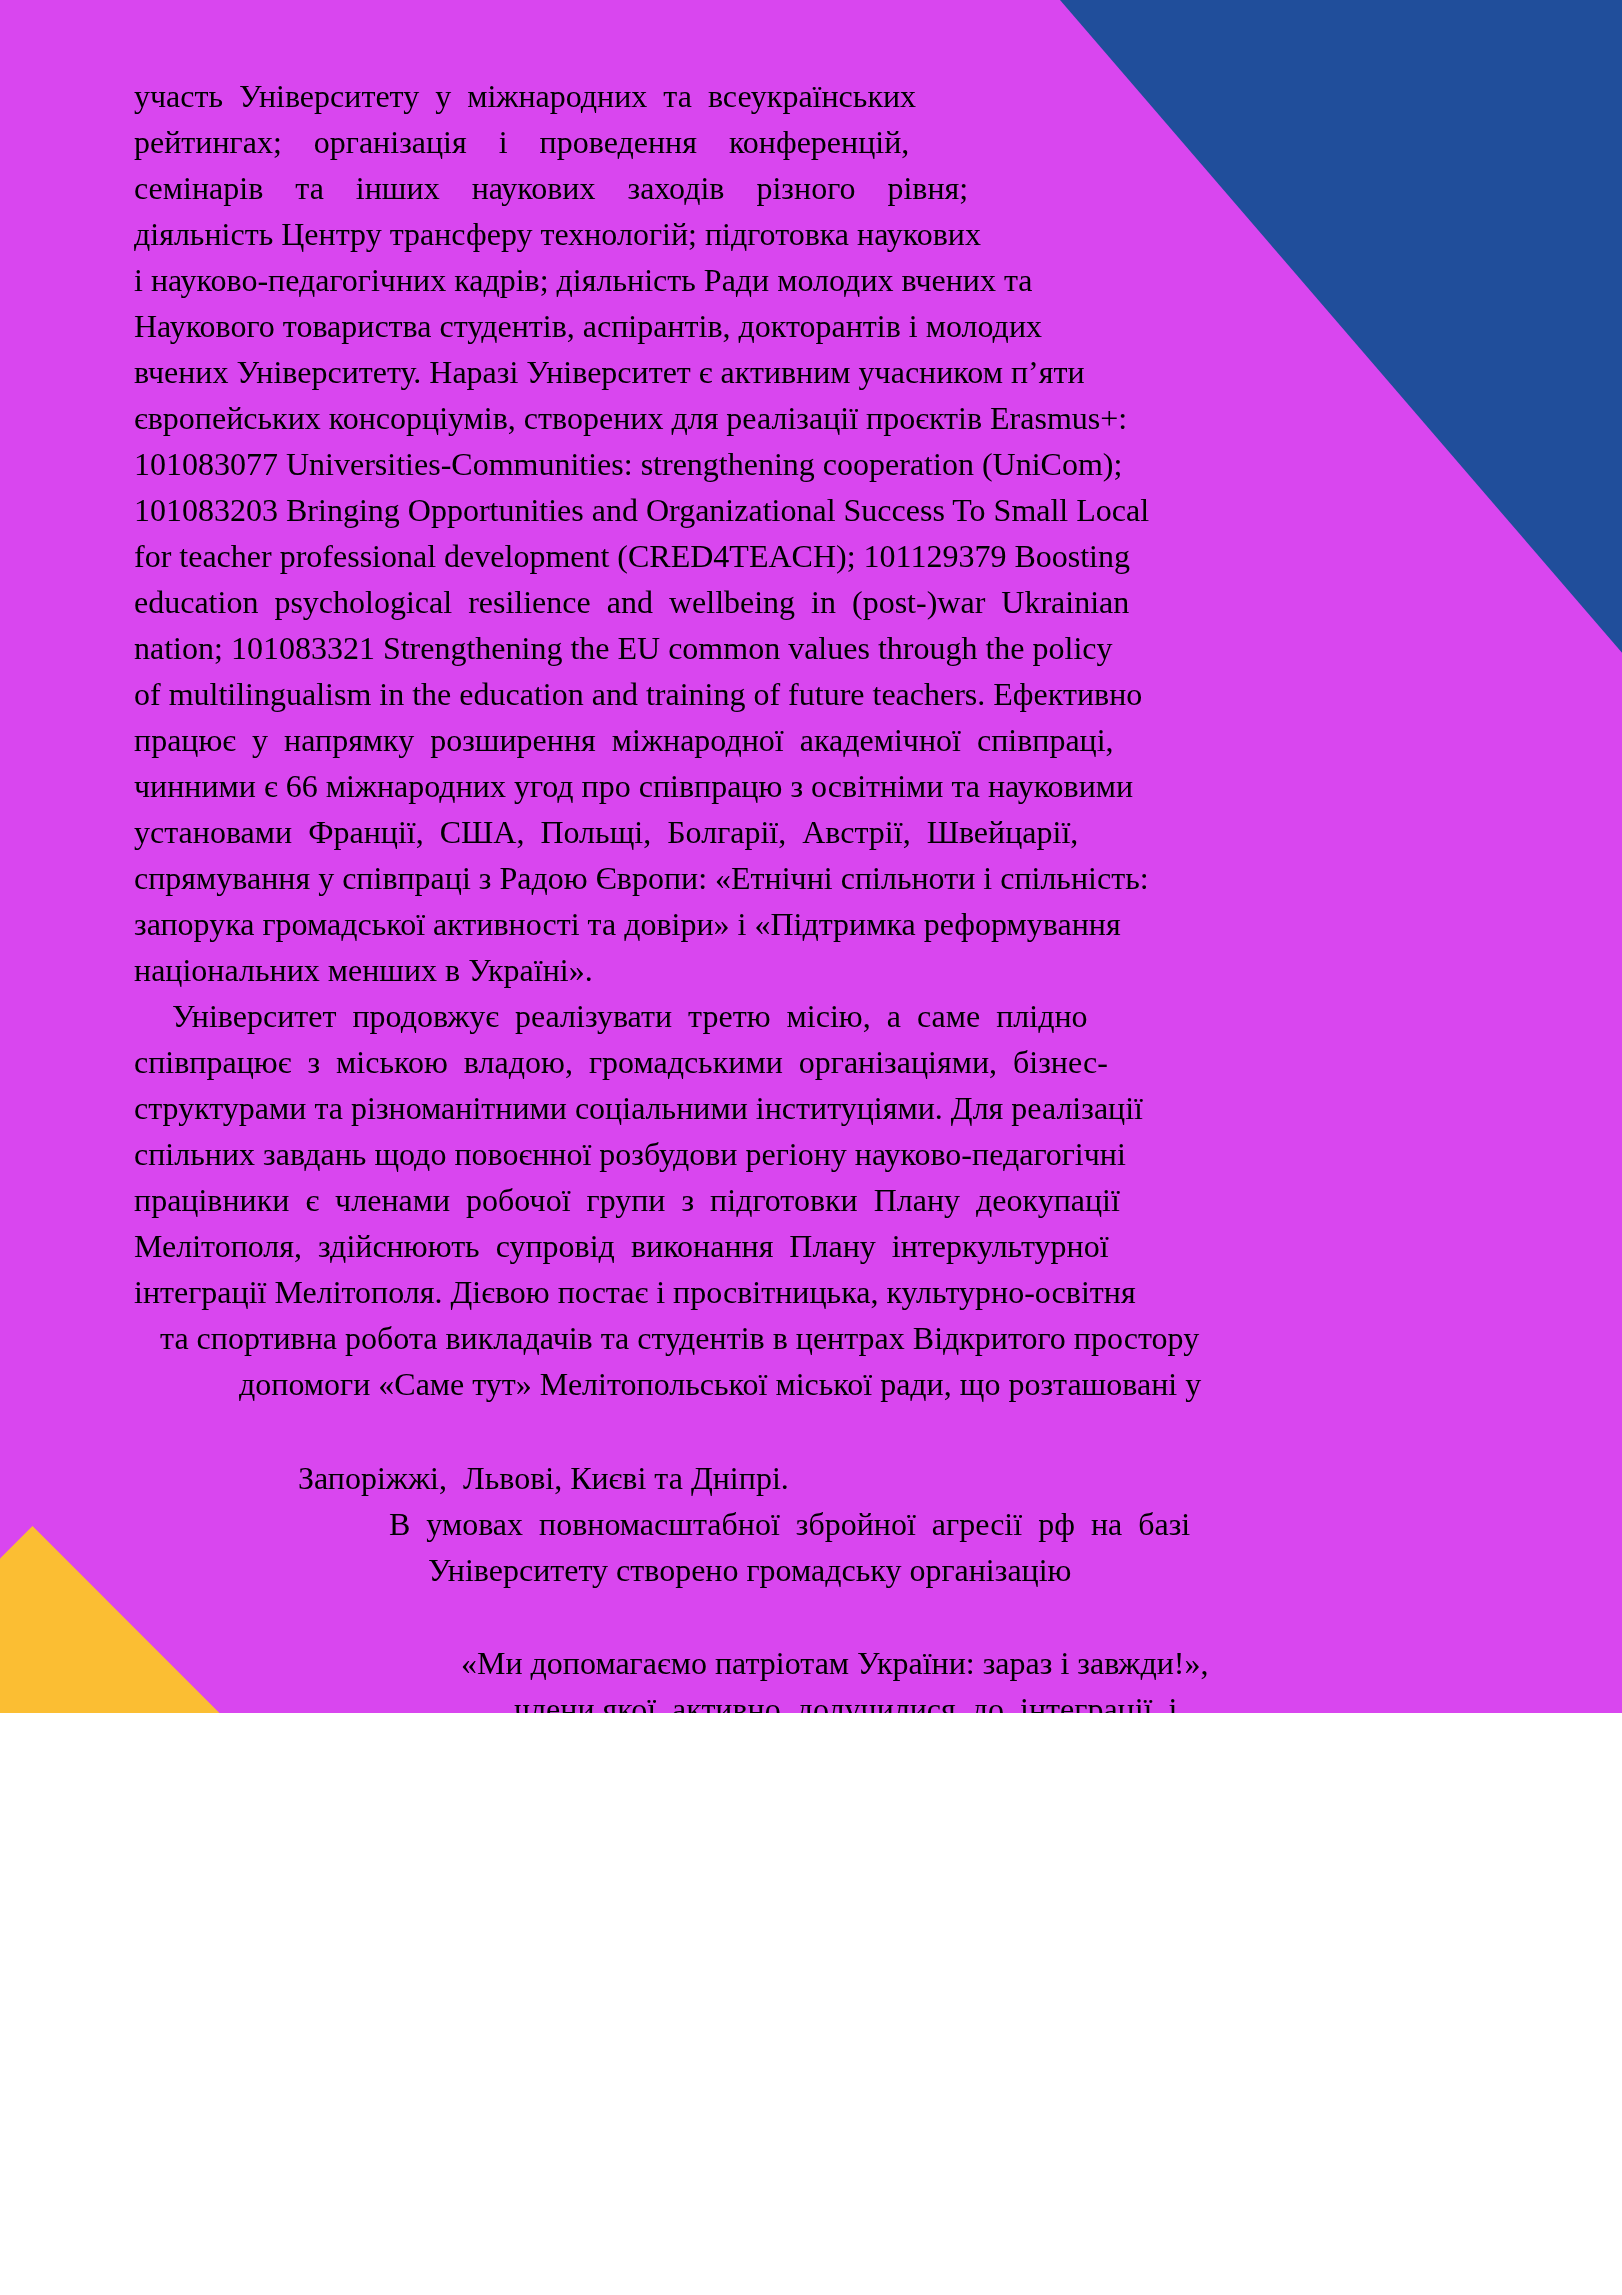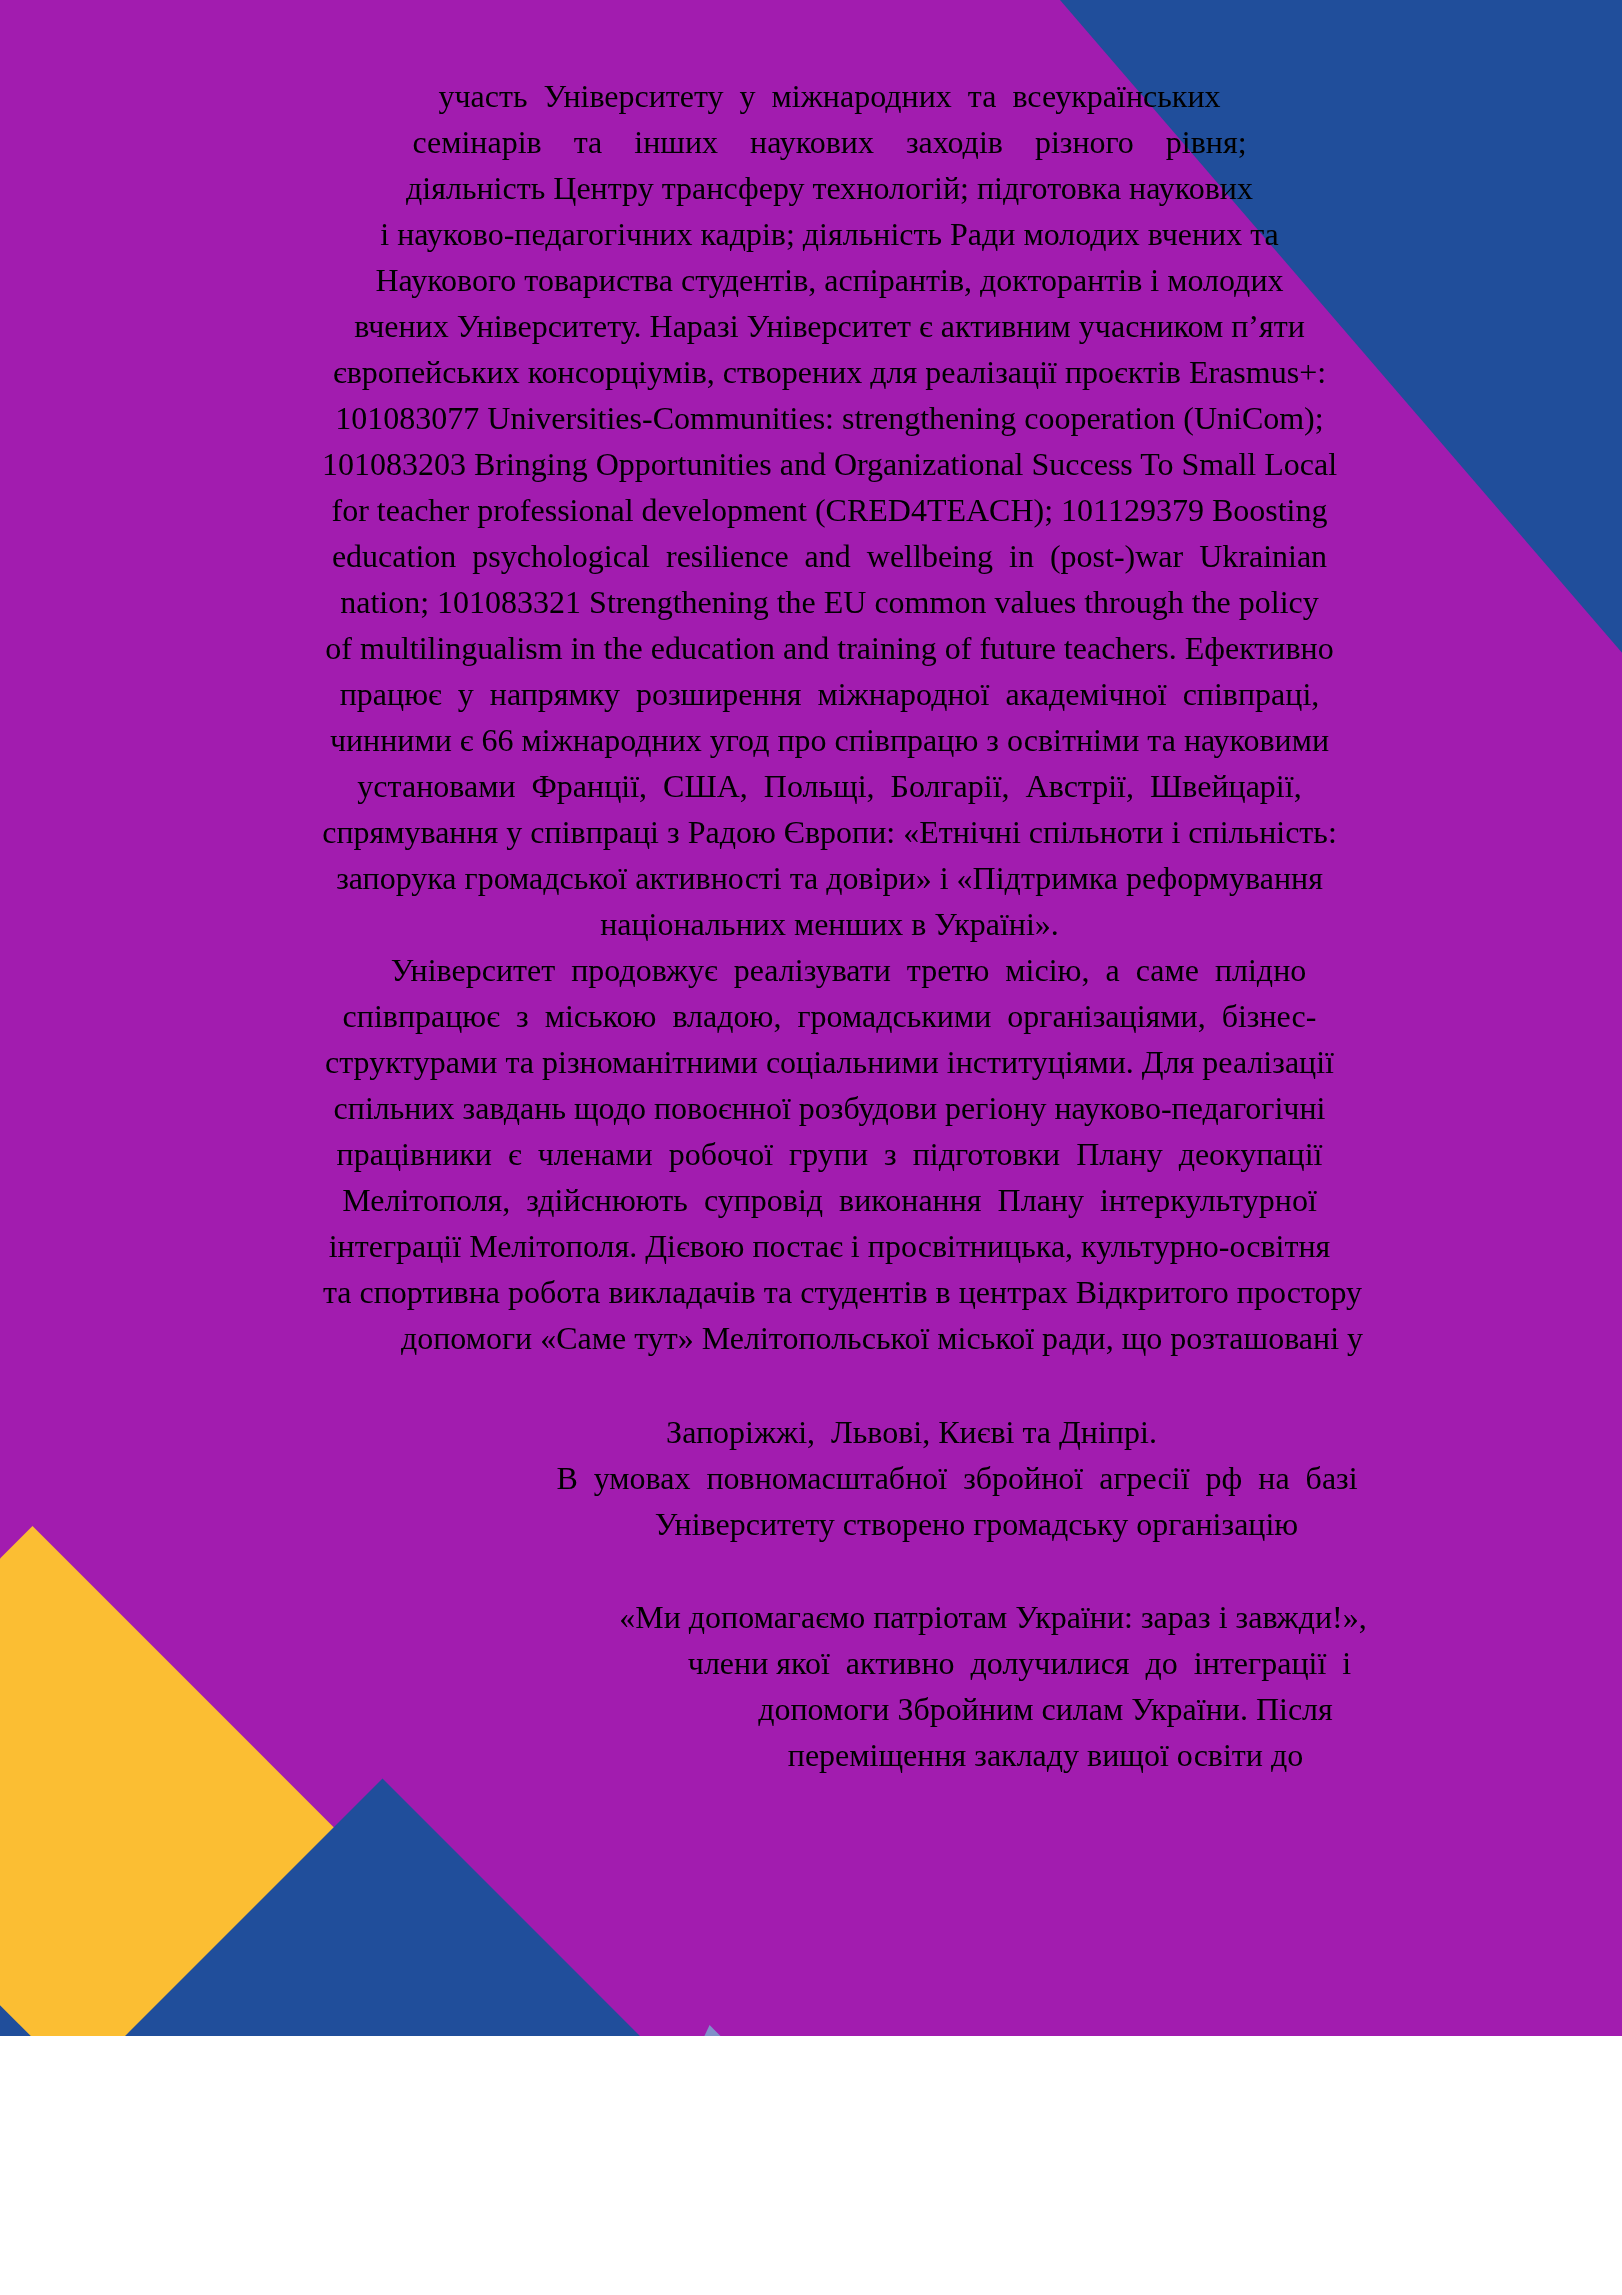--- a/index.html
+++ b/index.html
@@ -3,25 +3,24 @@
 <meta charset="utf-8">
 <style>
   html, body {
     margin: 0;
     padding: 0;
     background: #ffffff;
   }
   .page {
     position: relative;
     width: 1623px;
-    height: 2036px;
-    background: #a21caf;
+    height: 1713px;
+    background: #d946ef;
     overflow: hidden;
     font-family: "Liberation Serif", "DejaVu Serif", serif;
-    text-align: center;
   }
 
   
   .deco { position: absolute; }
 
   
   .deco-tr-blue {
     top: 0; right: 0;
     width: 563px; height: 654px;
     background: #204e9b;
@@ -103,20 +102,21 @@
 
   <div class="deco deco-tr-blue"></div>
   <div class="deco deco-bl-yellow-big"></div>
   <div class="deco deco-bl-yellow-small"></div>
   <div class="deco deco-bl-blue-big"></div>
   <div class="deco deco-bl-blue-small"></div>
   <div class="deco deco-periwinkle"></div>
 
   <div class="body-text">
     <span class="line j">участь  Університету  у  міжнародних  та  всеукраїнських</span>
+    <span class="line j">рейтингах;    організація    і    проведення    конференцій,</span>
     <span class="line j">семінарів    та    інших    наукових    заходів    різного    рівня;</span>
     <span class="line">діяльність Центру трансферу технологій; підготовка наукових</span>
     <span class="line">і науково-педагогічних кадрів; діяльність Ради молодих вчених та</span>
     <span class="line">Наукового товариства студентів, аспірантів, докторантів і молодих</span>
     <span class="line">вчених Університету. Наразі Університет є активним учасником п’яти</span>
     <span class="line">європейських консорціумів, створених для реалізації проєктів Erasmus+:</span>
     <span class="line">101083077 Universities-Communities: strengthening cooperation (UniCom);</span>
     <span class="line">101083203 Bringing Opportunities and Organizational Success To Small Local</span>
     <span class="line">for teacher professional development (CRED4TEACH); 101129379 Boosting</span>
     <span class="line j">education  psychological  resilience  and  wellbeing  in  (post-)war  Ukrainian</span>

